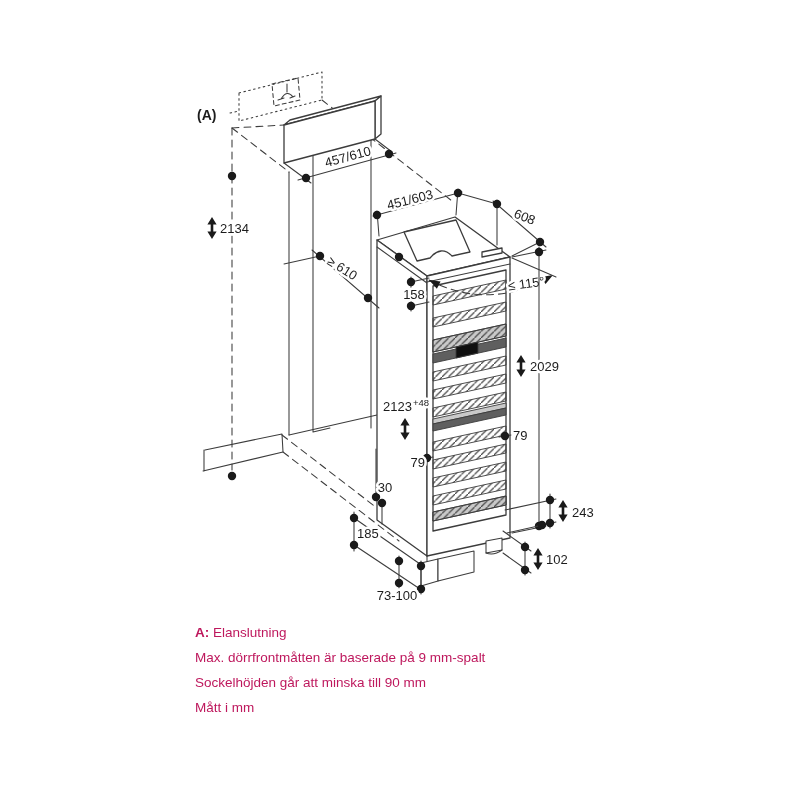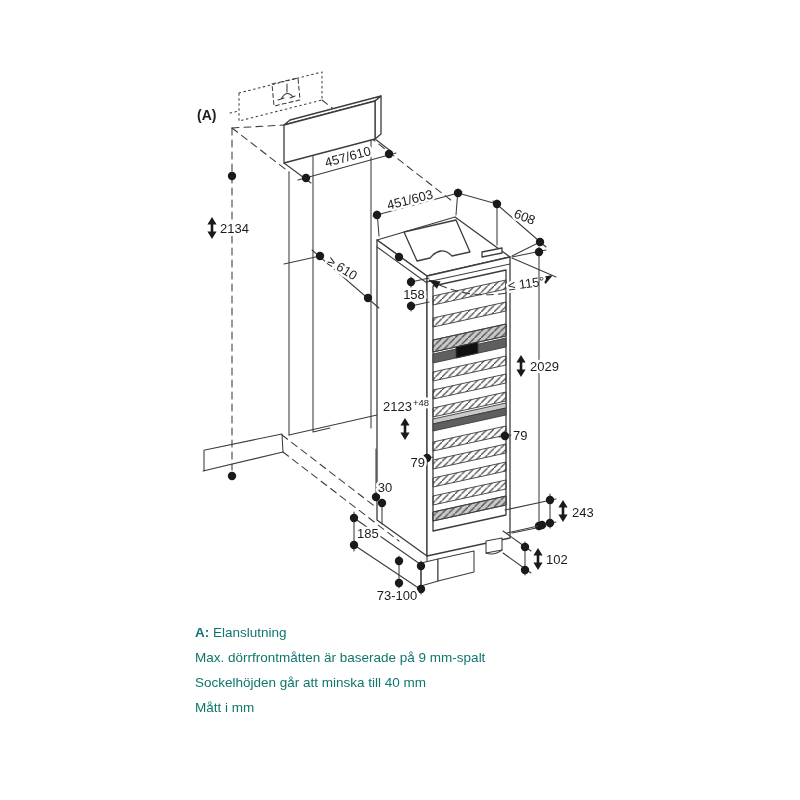--- a/index.html
+++ b/index.html
@@ -9,21 +9,21 @@
   .ln{stroke:#3c3c3c;stroke-width:1.3;fill:none;stroke-linecap:round;stroke-linejoin:round;}
   .thin{stroke-width:1.05;}
   .dash{stroke-dasharray:7 5;}
   .dashs{stroke-dasharray:4 3;}
   .dotted{stroke-dasharray:1.6 3.4;stroke-linecap:round;}
   .wfill{fill:#ffffff;}
   .pt{fill:#1a1a1a;stroke:none;}
   .dimtxt{font:500 13px "Liberation Sans",sans-serif;fill:#1c1c1c;
           paint-order:stroke;stroke:#ffffff;stroke-width:5px;stroke-linejoin:round;}
   .callout{font:700 14px "Liberation Sans",sans-serif;fill:#1c1c1c;}
-  #notes{position:absolute;left:195px;top:620px;width:440px;color:#0f766e;
+  #notes{position:absolute;left:195px;top:620px;width:440px;color:#be185d;
          font-size:13.5px;line-height:25px;}
   #notes .b{font-weight:700;}
 </style>
 </head>
 <body>
 
 <div id="stage">
 <svg width="800" height="800" viewBox="0 0 800 800">
   <defs>
     <pattern id="hatch" width="6.5" height="6.5" patternUnits="userSpaceOnUse">
@@ -222,16 +222,16 @@
     <circle class="pt" cx="525" cy="547" r="4.2"></circle>
         <circle class="pt" cx="525" cy="570" r="4.2"></circle>
     <use href="#varr" transform="translate(538,559)"></use>
     <text class="dimtxt" x="546" y="564">102</text>
   </g>
 </svg>
 
 <div id="notes">
   <div><span class="b">A:</span> <span>Elanslutning</span></div>
   <div>Max. dörrfrontmåtten är baserade på 9 mm-spalt</div>
-  <div>Sockelhöjden går att minska till 40 mm</div>
+  <div>Sockelhöjden går att minska till 90 mm</div>
   <div>Mått i mm</div>
 </div>
 </div>
 
 </body></html>

